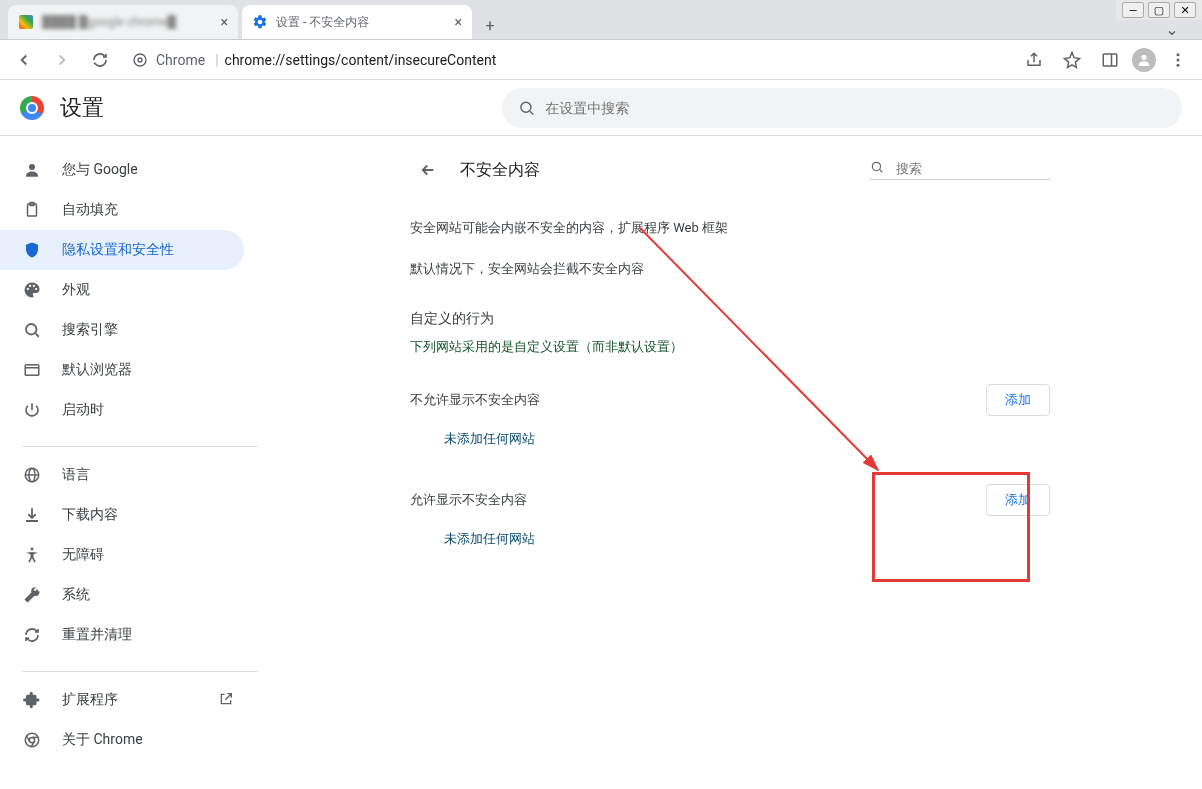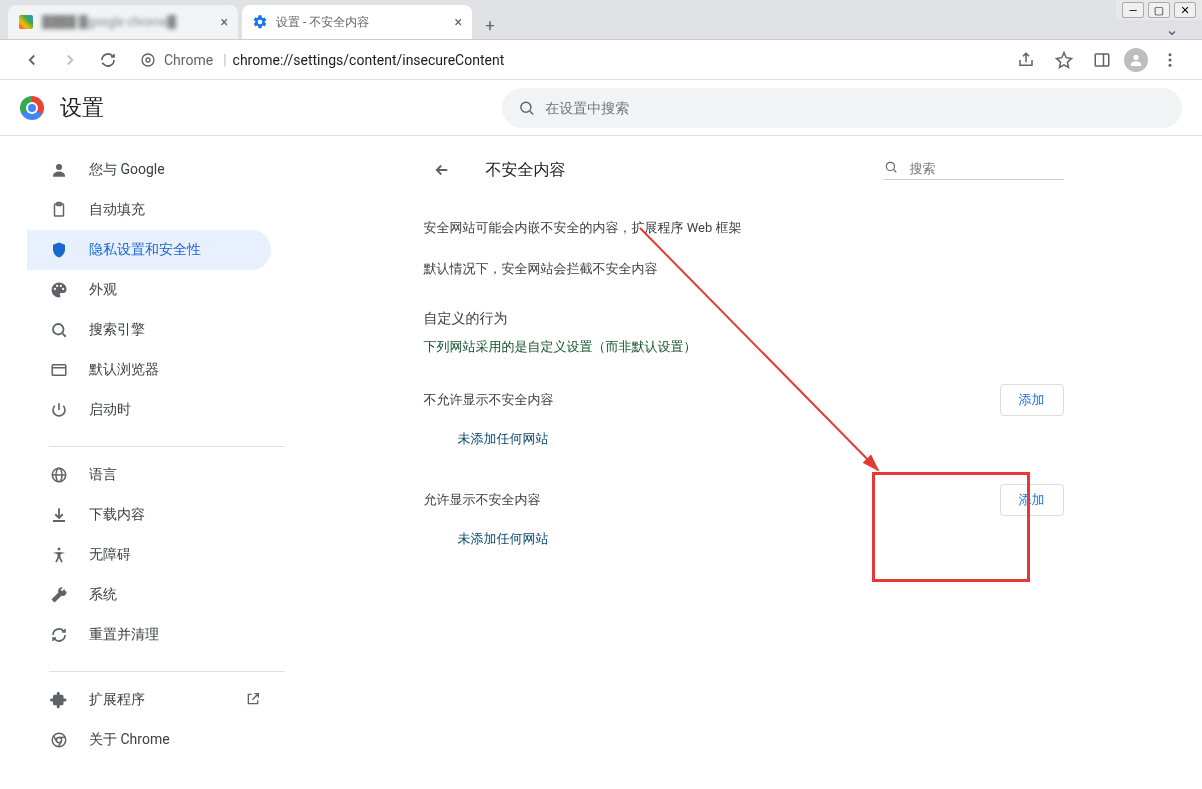--- a/index.html
+++ b/index.html
@@ -13,53 +13,53 @@
 .tab-strip { height: 40px; background: #dfe1e5; display: flex; align-items: flex-end; padding: 0 8px; border-bottom: 1px solid #ccc; }
 .tab { height: 34px; min-width: 230px; max-width: 240px; background: #f1f3f4; border-radius: 8px 8px 0 0; display:flex; align-items:center; padding:0 10px; margin-right:4px; font-size:12px; color:#5f6368; position:relative; }
 .tab.active { background:#fff; }
 .tab-icon { width:16px; height:16px; margin-right:8px; display:flex; align-items:center; justify-content:center; }
 .tab-title { flex:1; white-space:nowrap; overflow:hidden; text-overflow:ellipsis; }
 .tab-close { margin-left:6px; font-size:14px; color:#5f6368; }
 .new-tab { width:28px; height:28px; display:flex; align-items:center; justify-content:center; font-size:16px; color:#5f6368; border-radius:50%; }
 .tab-overflow { margin-left:auto; margin-right:8px; color:#5f6368; width:28px; text-align:center; }
 
 
-.toolbar { height: 40px; background:#fff; border-bottom:1px solid #e0e0e0; display:flex; align-items:center; padding:0 16px; gap:6px; }
+.toolbar { height: 40px; background:#fff; border-bottom:1px solid #e0e0e0; display:flex; align-items:center; padding:0 8px; gap:6px; }
 .tb-btn { width:32px; height:32px; display:flex; align-items:center; justify-content:center; color:#5f6368; border-radius:50%; font-size:16px; }
 .tb-btn.disabled { color:#bdbdbd; }
 .omnibox { flex:1; height:30px; display:flex; align-items:center; padding:0 10px; font-size:14px; color:#202124; }
 .omnibox-icon { color:#5f6368; margin-right:8px; width:16px; height:16px; display:flex; align-items:center; justify-content:center; }
 .omnibox-label { color:#5f6368; margin-right:4px; }
 .omnibox-sep { color:#bdbdbd; margin:0 6px; }
 .toolbar-right { display:flex; align-items:center; gap:6px; margin-left:auto; }
 
 
 .settings-header { height:56px; display:flex; align-items:center; padding:0 20px; border-bottom:1px solid #e0e0e0; }
 .chrome-logo { width:24px; height:24px; border-radius:50%; background: conic-gradient(#ea4335 0 120deg, #4285f4 120deg 240deg, #34a853 240deg 360deg); position:relative; margin-right:16px; }
 .chrome-logo::after { content:''; position:absolute; inset:6px; background:#fff; border-radius:50%; }
 .chrome-logo::before { content:''; position:absolute; inset:8px; background:#4285f4; border-radius:50%; z-index:1; }
 .settings-title { font-size:22px; color:#202124; }
 .settings-search { margin-left:auto; width:680px; max-width:60%; height:40px; background:#f1f3f4; border-radius:20px; display:flex; align-items:center; padding:0 16px; color:#5f6368; }
 .settings-search input { border:none; background:transparent; outline:none; font-size:14px; color:#202124; margin-left:10px; width:100%; }
 
 
 .layout { display:flex; height:calc(789px - 40px - 40px - 56px); }
-.sidebar { width:258px; padding-top:14px; border-right:none;margin-left:27px; }
+.sidebar { width:258px; padding-top:14px; border-right:none; }
 .sidebar-group { padding-bottom:8px; }
 .sidebar-sep { height:1px; background:#e0e0e0; margin:8px 0 8px 22px; }
 .side-item { height:40px; display:flex; align-items:center; padding:0 10px 0 22px; font-size:14px; color:#3c4043; border-radius:0 20px 20px 0; margin-right:14px; position:relative; }
 .side-item.active { background:#e8f0fe; color:#1967d2; }
 .side-item.active .side-icon { color:#1967d2; }
 .side-icon { width:20px; height:20px; margin-right:20px; color:#5f6368; display:flex; align-items:center; justify-content:center; }
 .side-trailing { margin-left:auto; color:#5f6368; }
 
 
 .content { flex:1; display:flex; justify-content:center; overflow:auto; padding:16px 0; }
 .panel { width:640px; }
-.panel-header { display:flex; align-items:center; margin-bottom:30px; gap:26px; }
+.panel-header { display:flex; align-items:center; margin-bottom:30px; gap:14px; }
 .back-arrow { width:36px; height:36px; display:flex; align-items:center; justify-content:center; color:#5f6368; border-radius:50%; font-size:18px; }
 .panel-title { font-size:16px; color:#202124; flex:0 0 auto; }
 .panel-search { margin-left:auto; display:flex; align-items:center; border-bottom:1px solid #ccc; width:180px; padding-bottom:2px; }
 .panel-search input { border:none; outline:none; font-size:13px; color:#202124; width:100%; margin-left:12px; }
 .panel-search .sicon { color:#5f6368; font-size:14px; }
 
 .panel p { font-size:13px; color:#3c4043; margin-bottom:20px; line-height:1.6; }
 .section-label { font-size:14px; color:#3c4043; margin-top:30px; margin-bottom:10px; }
 .section-sub { font-size:13px; color:#14532d; margin-bottom:28px; }
 

